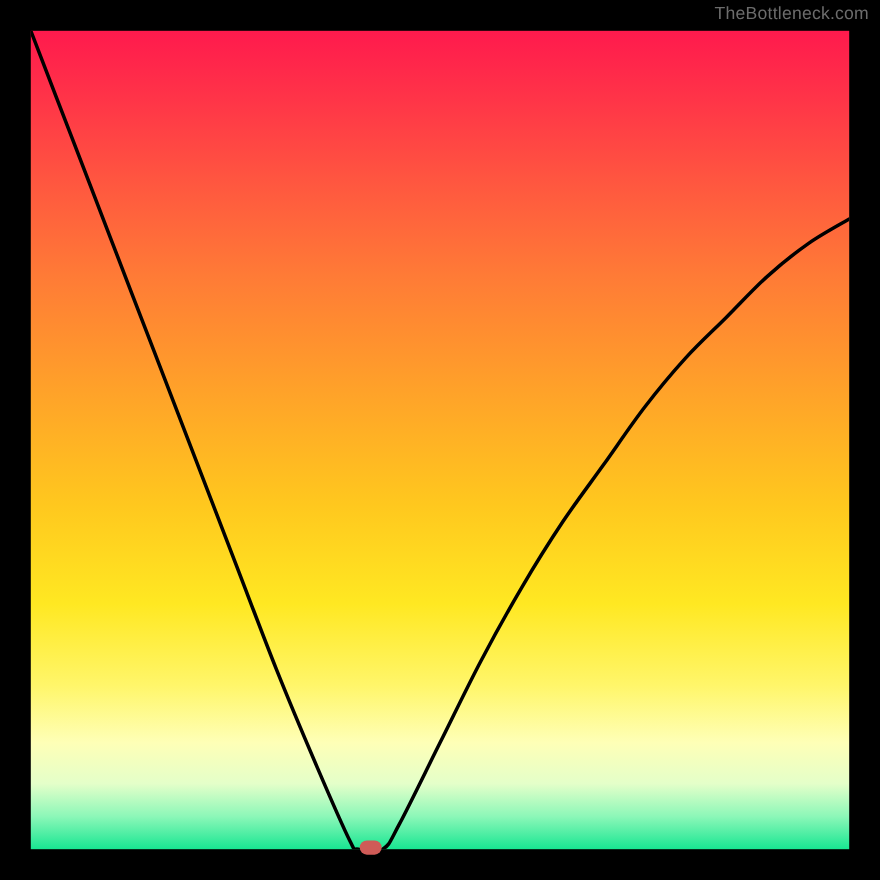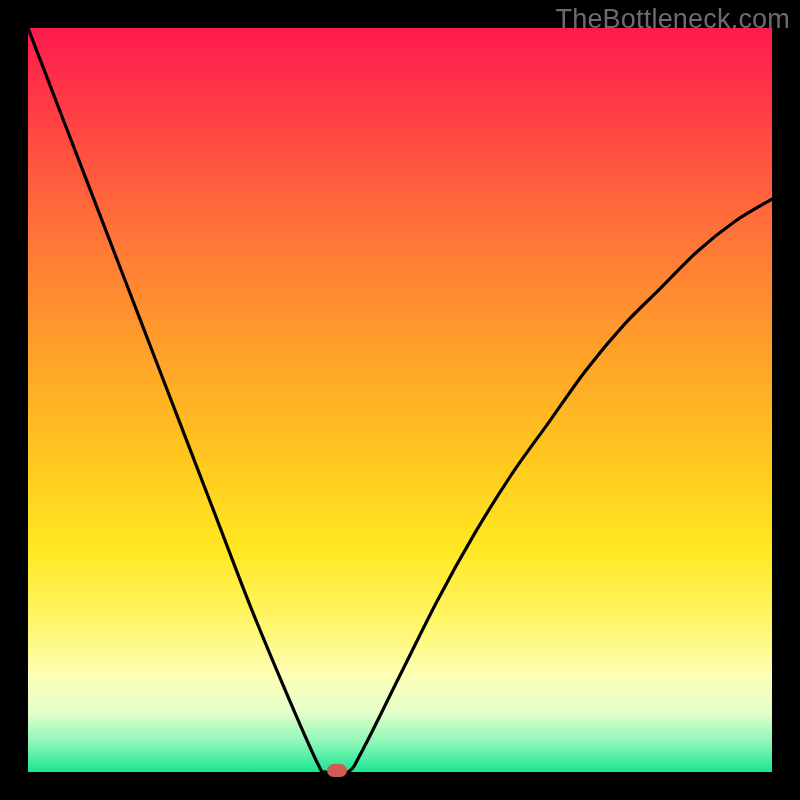--- a/index.html
+++ b/index.html
@@ -37,21 +37,21 @@
       #e4ffc9 92%,
       #8cf7b8 96%,
       #18e692 100%
     );
   }
   .watermark {
     position: absolute;
     top: 4px;
     right: 10px;
     font-family: Arial, Helvetica, sans-serif;
-    font-size: 27px;
+    font-size: 16px;
     color: #6c6c6c;
     letter-spacing: 0.2px;
     font-weight: 400;
   }
   svg.curve {
     position: absolute;
     left: 0;
     top: 0;
     width: 744px;
     height: 744px;

